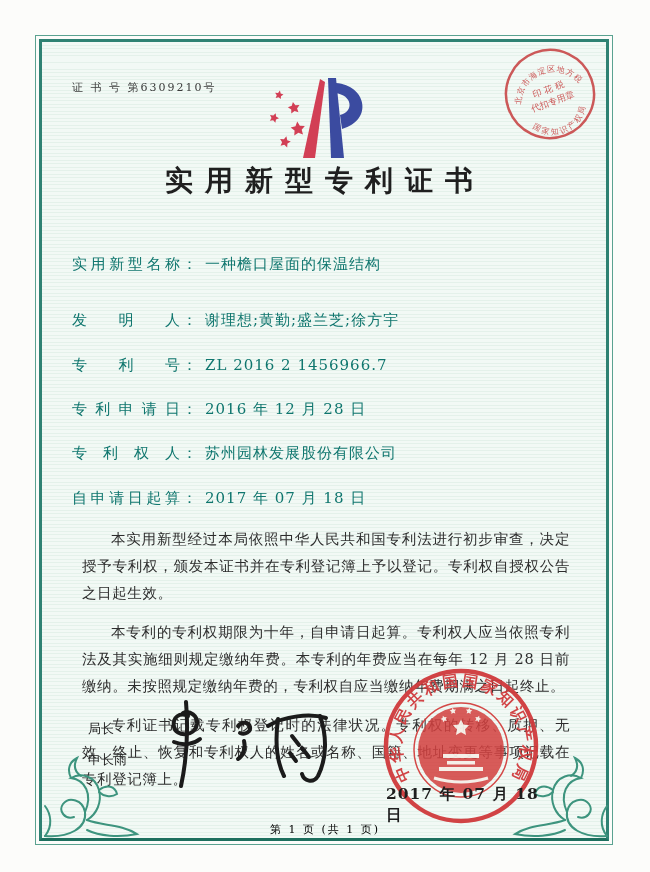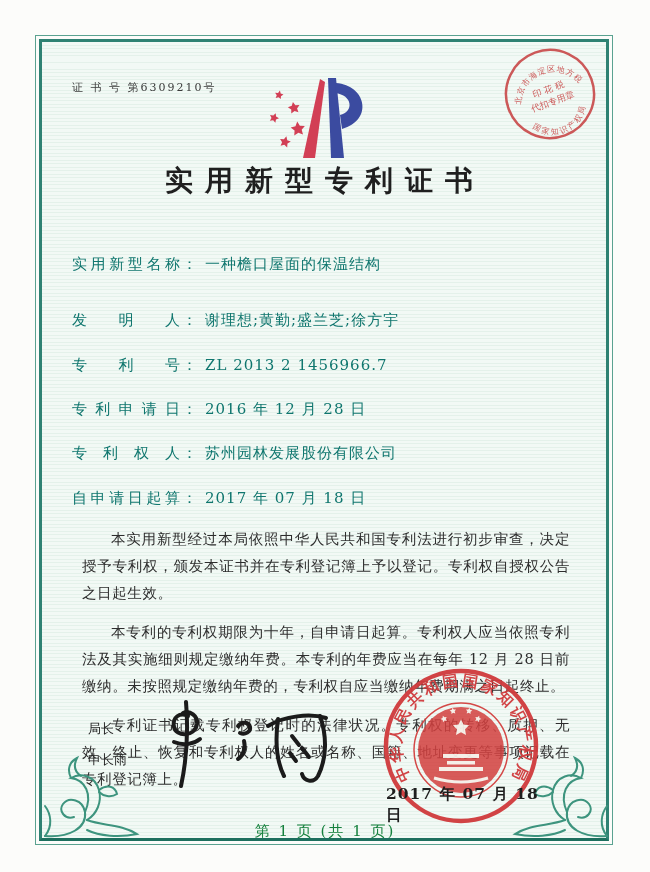--- a/index.html
+++ b/index.html
@@ -40,22 +40,22 @@
   .officer{position:absolute;left:88px;top:720px;font-size:13px;color:#222;
     font-family:"DejaVu Sans","Liberation Sans",sans-serif;}
   .officer .name{margin-top:13px;}
   .signature{position:absolute;left:150px;top:696px;}
   .office-seal{position:absolute;left:372px;top:658px;opacity:.95;}
   .issue-date{
     position:absolute;left:386px;top:784px;width:170px;font-size:15.5px;color:#1e1e1e;
     letter-spacing:1px;font-weight:bold;z-index:5;
   }
   .footer{
-    position:absolute;left:0;right:0;top:822px;text-align:center;font-size:15px;
-    color:#15803d;letter-spacing:2px;
+    position:absolute;left:0;right:0;top:822px;text-align:center;font-size:11px;
+    color:#000000;letter-spacing:2px;
   }
   .flourish{position:absolute;z-index:1;}
   .flourish.bl{left:41px;top:756px;}
   .flourish.br{left:507px;top:756px;transform:scaleX(-1);}
 </style>
 </head>
 <body>
 
 <div class="frame-outer">
   <div class="frame-inner"></div>
@@ -118,21 +118,21 @@
 
 <div class="title">实用新型专利证书</div>
 
 <div class="field" style="top:255px">
   <span class="lbl">实用新型名称</span><span class="sep">：</span><span class="val">一种檐口屋面的保温结构</span>
 </div>
 <div class="field" style="top:311px">
   <span class="lbl">发明人</span><span class="sep">：</span><span class="val">谢理想;黄勤;盛兰芝;徐方宇</span>
 </div>
 <div class="field" style="top:356px">
-  <span class="lbl">专利号</span><span class="sep">：</span><span class="val">ZL 2013 2 1456966.7</span>
+  <span class="lbl">专利号</span><span class="sep">：</span><span class="val">ZL 2016 2 1456966.7</span>
 </div>
 <div class="field" style="top:400px">
   <span class="lbl">专利申请日</span><span class="sep">：</span><span class="val">2016 年 12 月 28 日</span>
 </div>
 <div class="field" style="top:444px">
   <span class="lbl">专利权人</span><span class="sep">：</span><span class="val">苏州园林发展股份有限公司</span>
 </div>
 <div class="field" style="top:489px">
   <span class="lbl">自申请日起算</span><span class="sep">：</span><span class="val">2017 年 07 月 18 日</span>
 </div>

